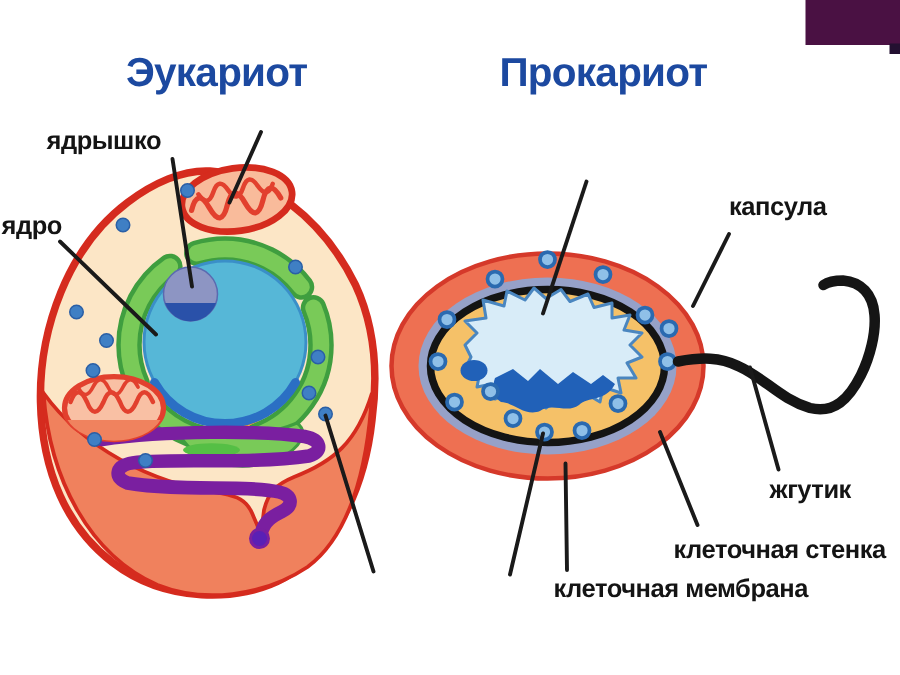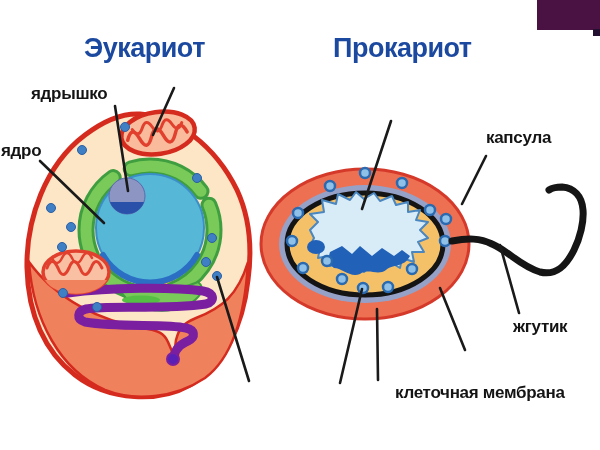--- a/index.html
+++ b/index.html
@@ -156,15 +156,16 @@
     </g>
   </svg>
 
   <div class="title" style="left:84px;top:33px;">Эукариот</div>
   <div class="title" style="left:333px;top:33px;">Прокариот</div>
 
   <div class="lbl" style="left:31px;top:84px;">ядрышко</div>
   <div class="lbl" style="left:1px;top:141px;">ядро</div>
   <div class="lbl" style="left:486px;top:128px;text-align:center;">капсула</div>
   <div class="lbl" style="left:513px;top:317px;">жгутик</div>
-  <div class="lbl" style="left:369px;top:383px;margin-left:26px;">клеточная мембрана</div>
+  <div class="lbl" style="left:449px;top:357px;">клеточная стенка</div>
+  <div class="lbl" style="left:369px;top:383px;">клеточная мембрана</div>
 
 </div>
 
 </body></html>

